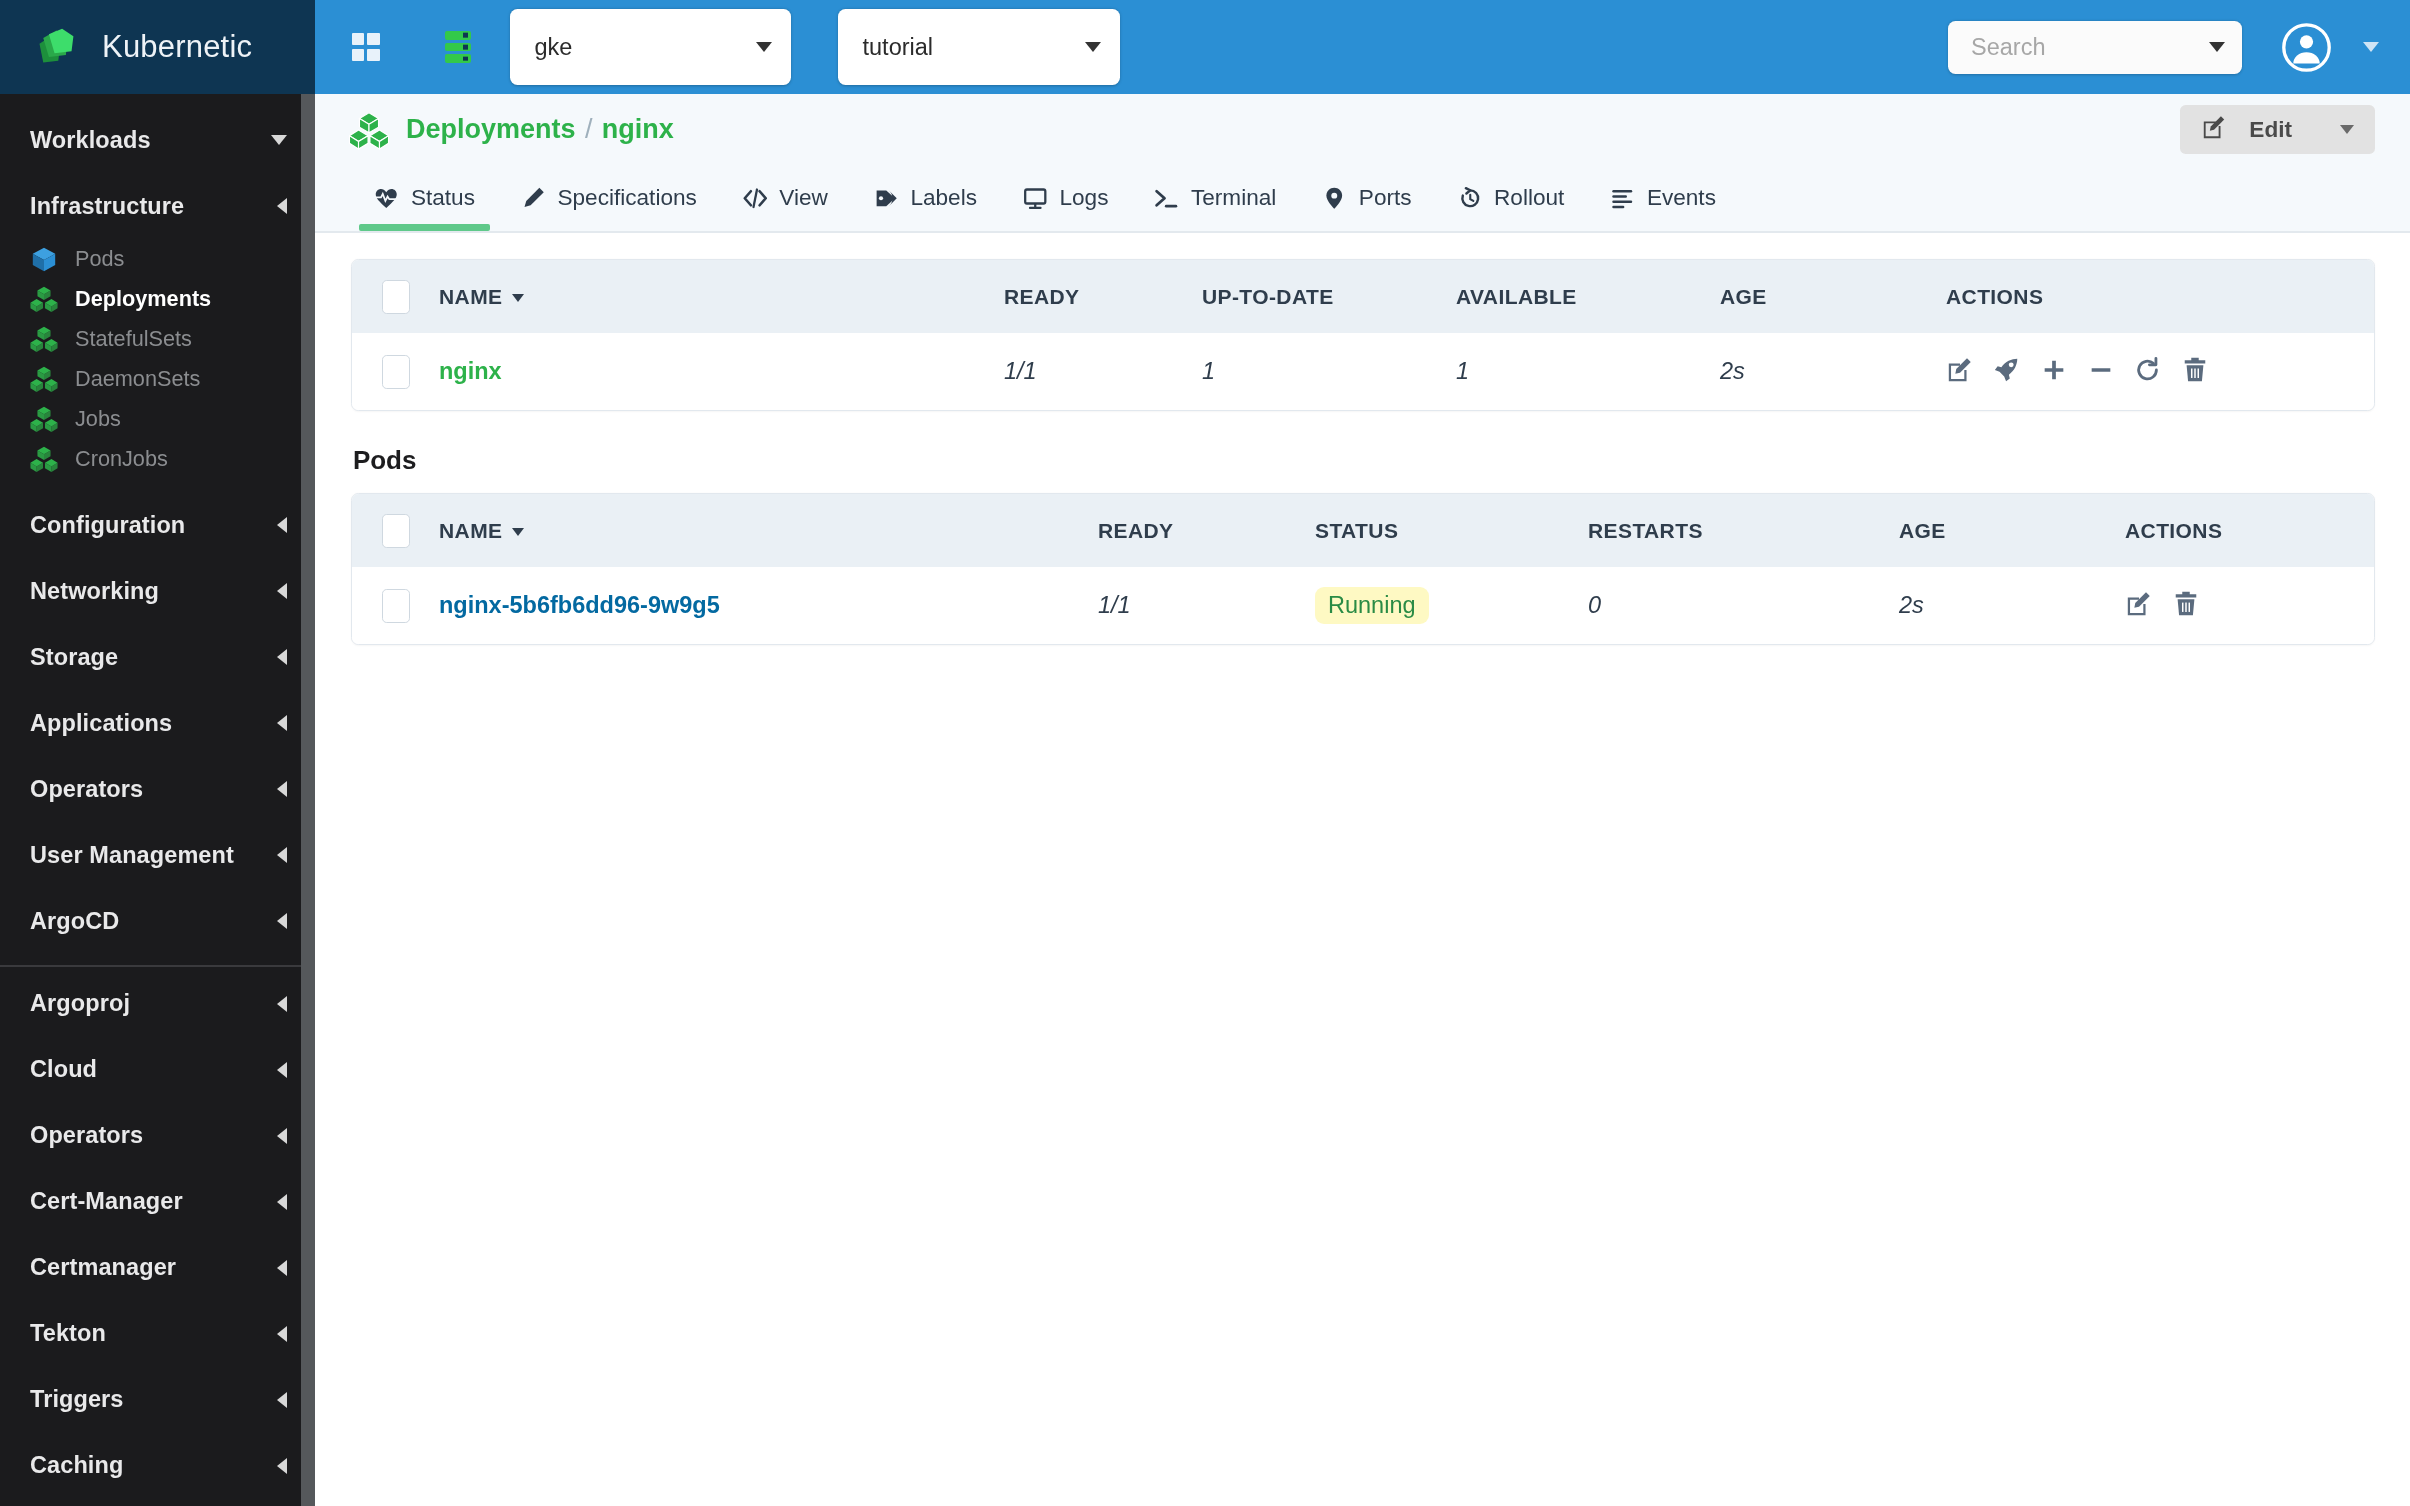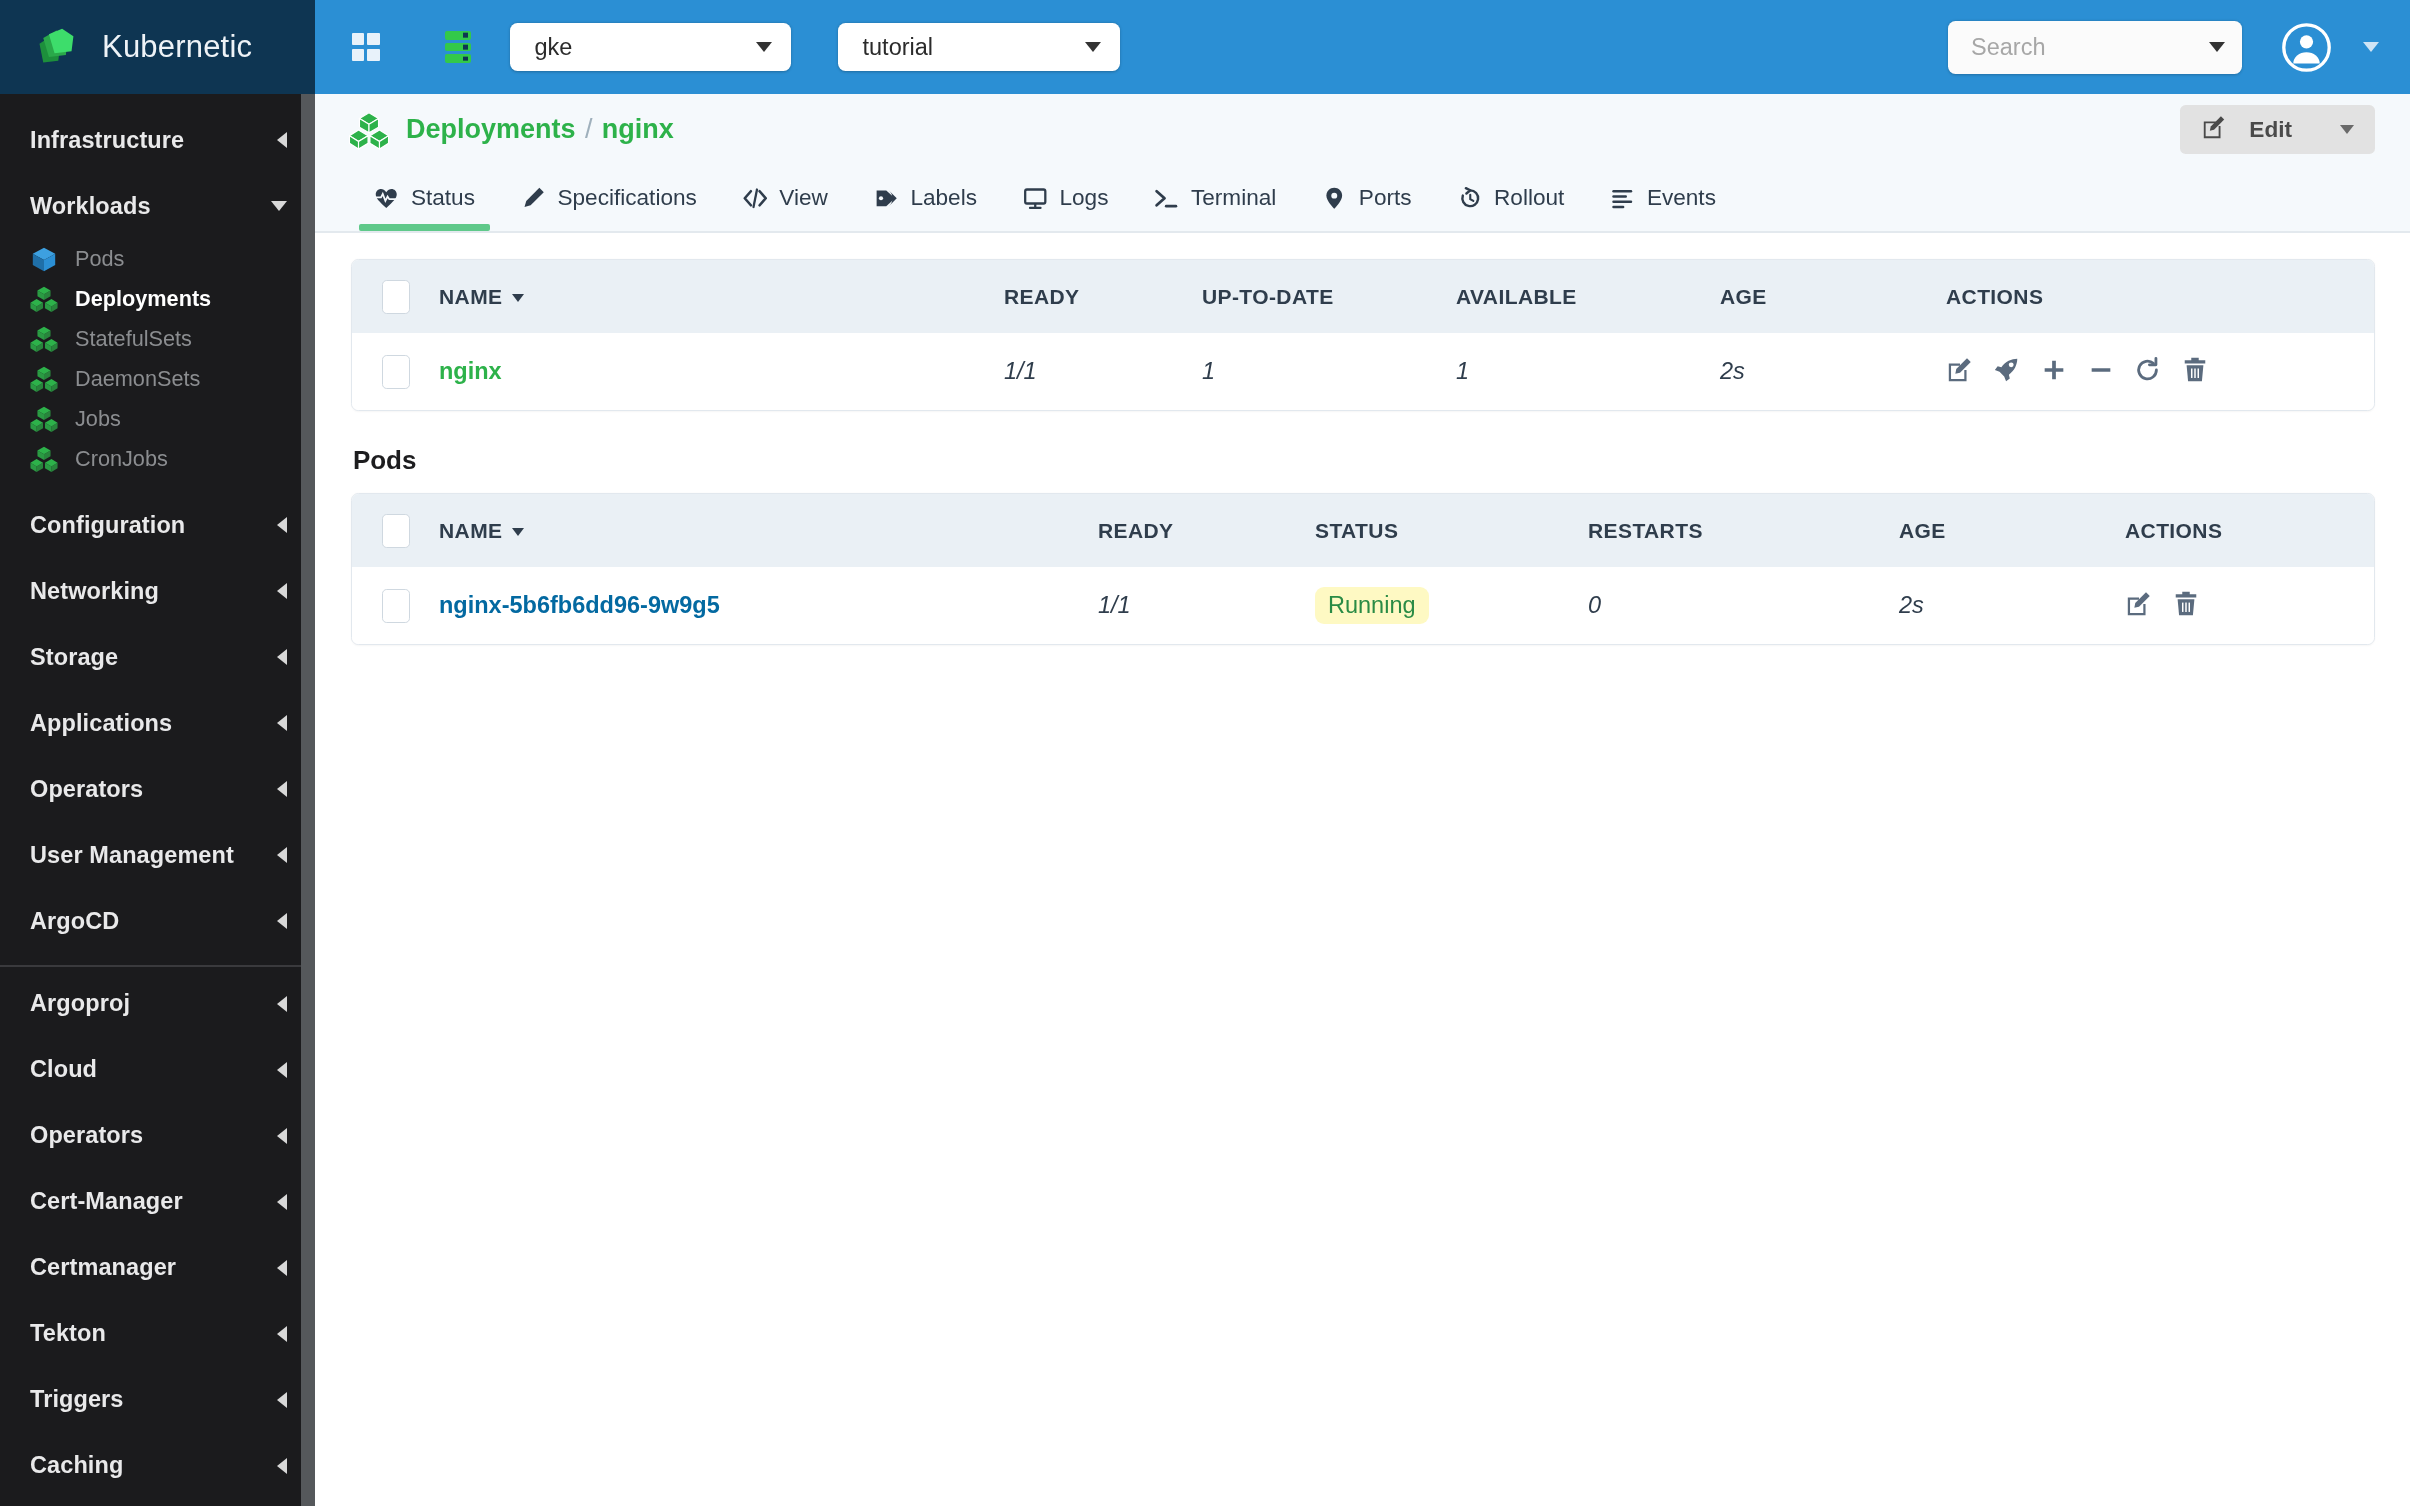--- a/index.html
+++ b/index.html
@@ -79,21 +79,21 @@
   .grid-icon { width: 28px; height: 28px; display: grid;
     grid-template-columns: 1fr 1fr; grid-template-rows: 1fr 1fr; gap: 3.8px; }
   .grid-icon i { background: #e8f2fa; border-radius: 0.9px; display: block; }
   .server-icon { width: 26px; height: 32px; display: flex; flex-direction: column; gap: 2.8px; }
   .server-icon i { flex: 1; background: #33c94a; border-radius: 1.9px; position: relative; display:block; }
   .server-icon i::after {
     content: ''; position: absolute; right: 2.8px; top: 50%; transform: translateY(-50%);
     width: 4.7px; height: 4.7px; background: #0e3552;
   }
   .select-box {
-    height: 48px; background: #ffffff; border-radius: 7.5px;
+    height: 76px; background: #ffffff; border-radius: 7.5px;
     display: flex; align-items: center; justify-content: space-between;
     padding: 0 19px 0 24.5px; cursor: pointer;
     box-shadow: 0 0.9px 2.8px rgba(0,0,0,.25);
   }
   .select-box .val { font-size: 23.5px; color: #2b2b2b; }
   .select-cluster { width: 281px; margin-left: 28px; }
   .select-namespace { width: 282px; margin-left: 47px; }
   .tri-down {
     width: 0; height: 0; border-left: 8.5px solid transparent;
     border-right: 8.5px solid transparent; border-top: 10.4px solid #333333;
@@ -206,27 +206,27 @@
           <path d="M14 16 L28 8 L40 16 L38 34 L20 36 Z" fill="#2aa94a"></path>
           <path d="M20 12 L34 6 L46 14 L44 30 L26 32 Z" fill="#3ddd6b"></path>
         </svg>
       </span>
       <span class="brand-title">Kubernetic</span>
     </div>
 
     <nav class="nav">
 
       <div class="nav-section">
-        <span class="label">Infrastructure</span>
-        <span class="caret-left"></span>
-      </div>
-
-      <div class="nav-section">
         <span class="label">Workloads</span>
         <span class="caret-down"></span>
+      </div>
+
+      <div class="nav-section">
+        <span class="label">Infrastructure</span>
+        <span class="caret-left"></span>
       </div>
       <div class="subgroup">
         <div class="nav-item">
           <span class="icon-cube">
             <svg viewBox="0 0 30 30" width="28" height="28" class="ico">
               <path d="M15 3 L27 9.5 L15 16 L3 9.5 Z" fill="#3da0e0"></path>
               <path d="M3 9.5 L15 16 L15 28 L3 21.5 Z" fill="#1f6fa8"></path>
               <path d="M27 9.5 L15 16 L15 28 L27 21.5 Z" fill="#2b8fd4"></path>
             </svg>
           </span>

